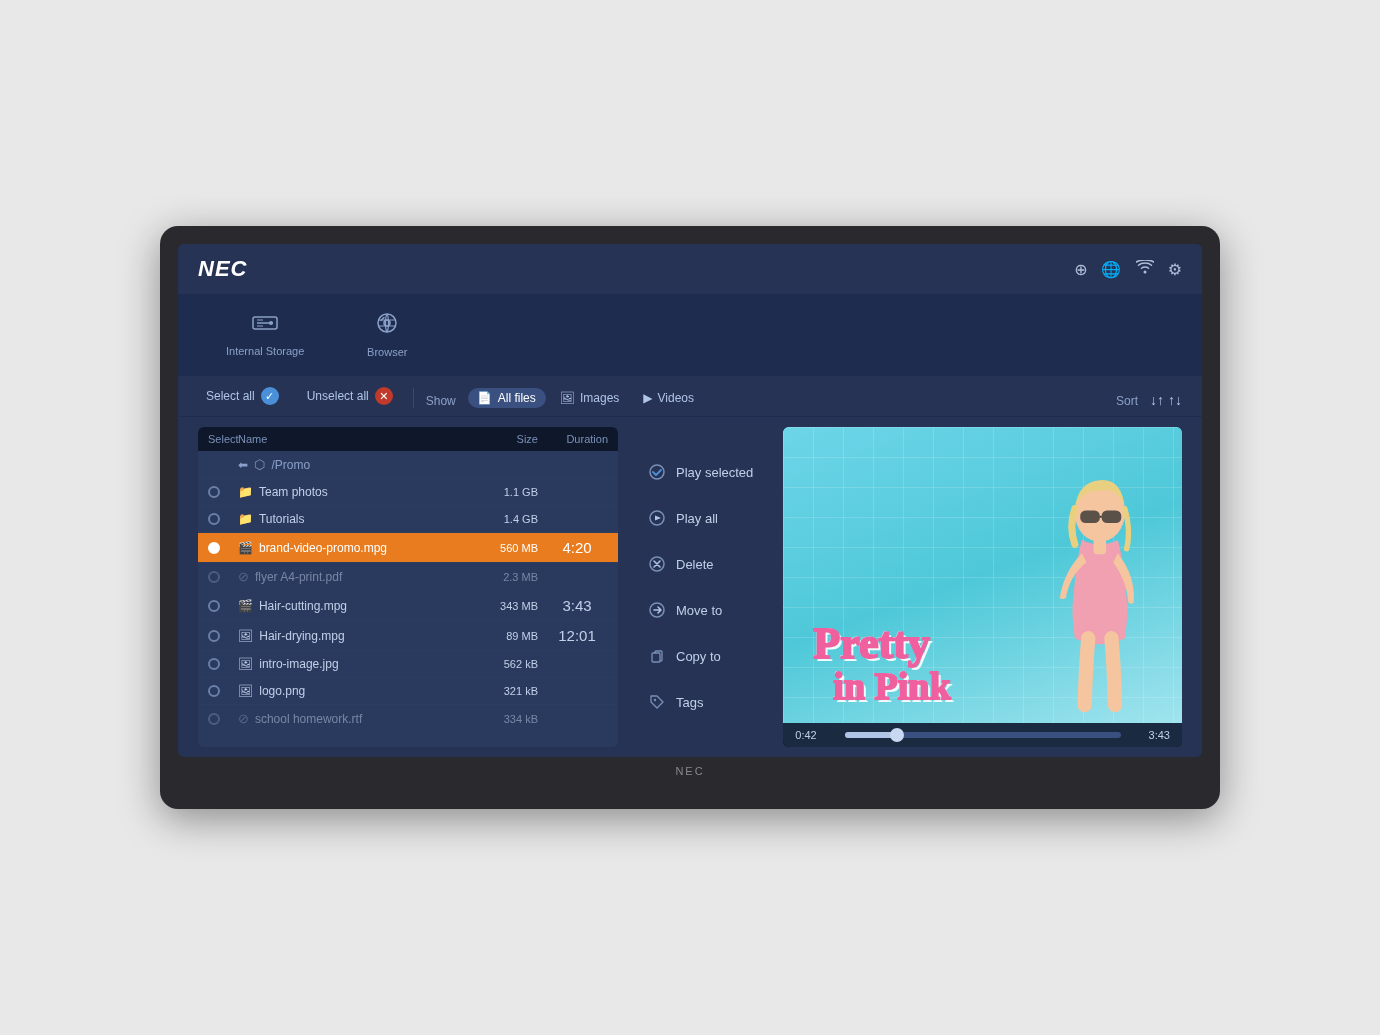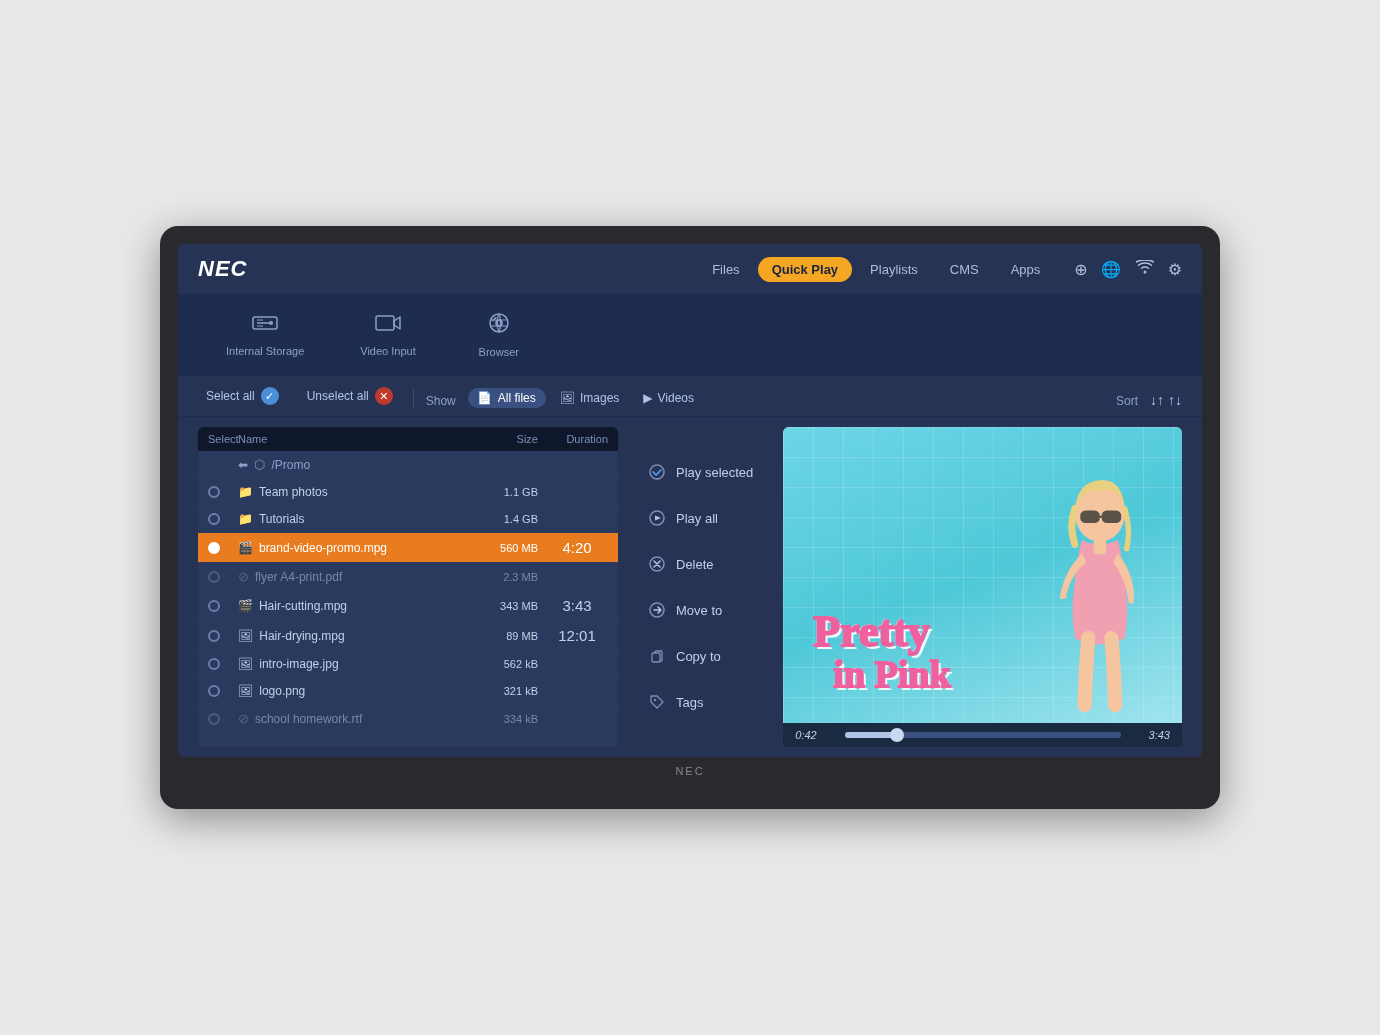--- a/index.html
+++ b/index.html
@@ -347,21 +347,20 @@
       justify-content: center;
       overflow: hidden;
     }
 
     .video-controls {
       background: #1a2a40;
       padding: 6px 12px;
       display: flex;
       align-items: center;
       gap: 28px;
-      font-style: italic;
     }
 
     .time-label {
       color: #c0d0e8;
       font-size: 11px;
       white-space: nowrap;
     }
 
     .progress-bar-container {
       flex: 1;
@@ -409,27 +408,20 @@
   </style>
 </head>
 <body>
 
 <div class="tv-outer">
   <div class="tv-screen">
 
     <div class="header">
       <div class="logo">NEC</div>
 
-      <nav class="nav">
-        <div class="nav-item">Files</div>
-        <div class="nav-item active">Quick Play</div>
-        <div class="nav-item">Playlists</div>
-        <div class="nav-item">CMS</div>
-        <div class="nav-item">Apps</div>
-      </nav>
 
       <div class="header-icons">
         <span class="header-icon">⊕</span>
         <span class="header-icon">🌐</span>
         <span class="header-icon">
           <svg width="18" height="14" viewBox="0 0 18 14" fill="none">
             <path d="M9 10.5a1.5 1.5 0 1 1 0 3 1.5 1.5 0 0 1 0-3z" fill="#b0bcd8"></path>
             <path d="M5.5 8.2C6.4 7.4 7.6 7 9 7s2.6.4 3.5 1.2" stroke="#b0bcd8" stroke-width="1.5" fill="none" stroke-linecap="round"></path>
             <path d="M2.5 5.2C4 3.8 6.4 3 9 3s5 .8 6.5 2.2" stroke="#b0bcd8" stroke-width="1.5" fill="none" stroke-linecap="round"></path>
             <path d="M0 2.2C2 0.8 5.3 0 9 0s7 .8 9 2.2" stroke="#b0bcd8" stroke-width="1.5" fill="none" stroke-linecap="round"></path>
@@ -446,29 +438,20 @@
           <svg width="26" height="20" viewBox="0 0 26 20" fill="none">
             <rect x="1" y="4" width="24" height="12" rx="2" stroke="#8aa0c8" stroke-width="1.5"></rect>
             <path d="M5 10h16" stroke="#8aa0c8" stroke-width="1.5"></path>
             <path d="M5 7h6M5 13h6" stroke="#8aa0c8" stroke-width="1.2"></path>
             <circle cx="19" cy="10" r="2" fill="#8aa0c8"></circle>
           </svg>
         </span>
         <span class="s-label">Internal Storage</span>
       </div>
 
-      <div class="storage-item">
-        <span class="s-icon">
-          <svg width="26" height="20" viewBox="0 0 26 20" fill="none">
-            <rect x="1" y="3" width="18" height="14" rx="2" stroke="#8aa0c8" stroke-width="1.5"></rect>
-            <path d="M19 8l6-4v12l-6-4V8z" stroke="#8aa0c8" stroke-width="1.5" stroke-linejoin="round"></path>
-          </svg>
-        </span>
-        <span class="s-label">Video Input</span>
-      </div>
 
 
       <div class="storage-item">
         <span class="s-icon">
           <svg width="22" height="22" viewBox="0 0 22 22" fill="none">
             <circle cx="11" cy="11" r="9" stroke="#8aa0c8" stroke-width="1.5"></circle>
             <path d="M11 2c-2 3-2 15 0 18M11 2c2 3 2 15 0 18" stroke="#8aa0c8" stroke-width="1.2"></path>
             <path d="M2.5 8h17M2.5 14h17" stroke="#8aa0c8" stroke-width="1.2"></path>
             <circle cx="11" cy="11" r="3" stroke="#8aa0c8" stroke-width="1.5"></circle>
             <path d="M8 5.5L5 8.5" stroke="#8aa0c8" stroke-width="1.5" stroke-linecap="round"></path>
@@ -697,21 +680,21 @@
             position:absolute;
             inset:0;
             background-image: linear-gradient(rgba(255,255,255,0.15) 1px, transparent 1px),
               linear-gradient(90deg, rgba(255,255,255,0.15) 1px, transparent 1px);
             background-size: 30px 30px;
           "></div>
 
           <div style="
             position:absolute;
             left:30px;
-            bottom:28px;
+            bottom:16px;
             font-family:'Comic Sans MS', 'Chalkboard SE', cursive;
             line-height:1.05;
             z-index:2;
           ">
             <div style="
               font-size:44px;
               font-weight:900;
               color:#f0609e;
               -webkit-text-stroke: 2px #f0609e;
               text-shadow: 3px 3px 0 rgba(255,255,255,0.9), -1px -1px 0 rgba(255,255,255,0.9);

